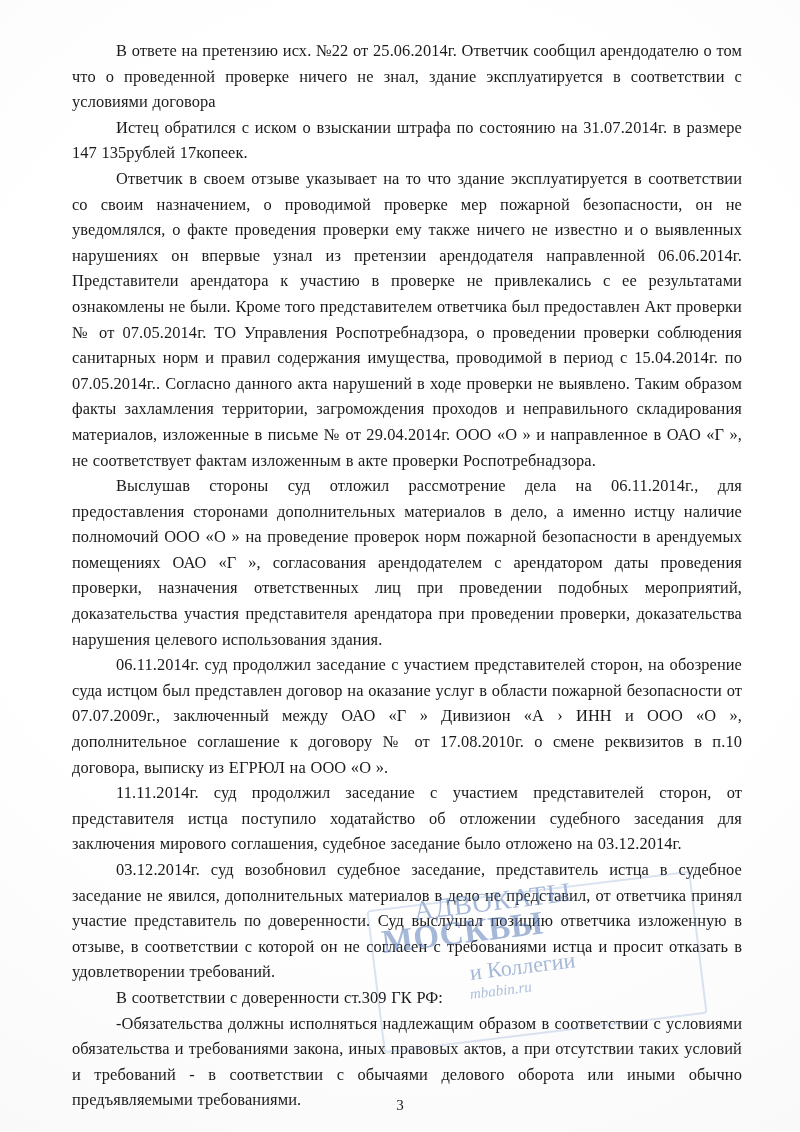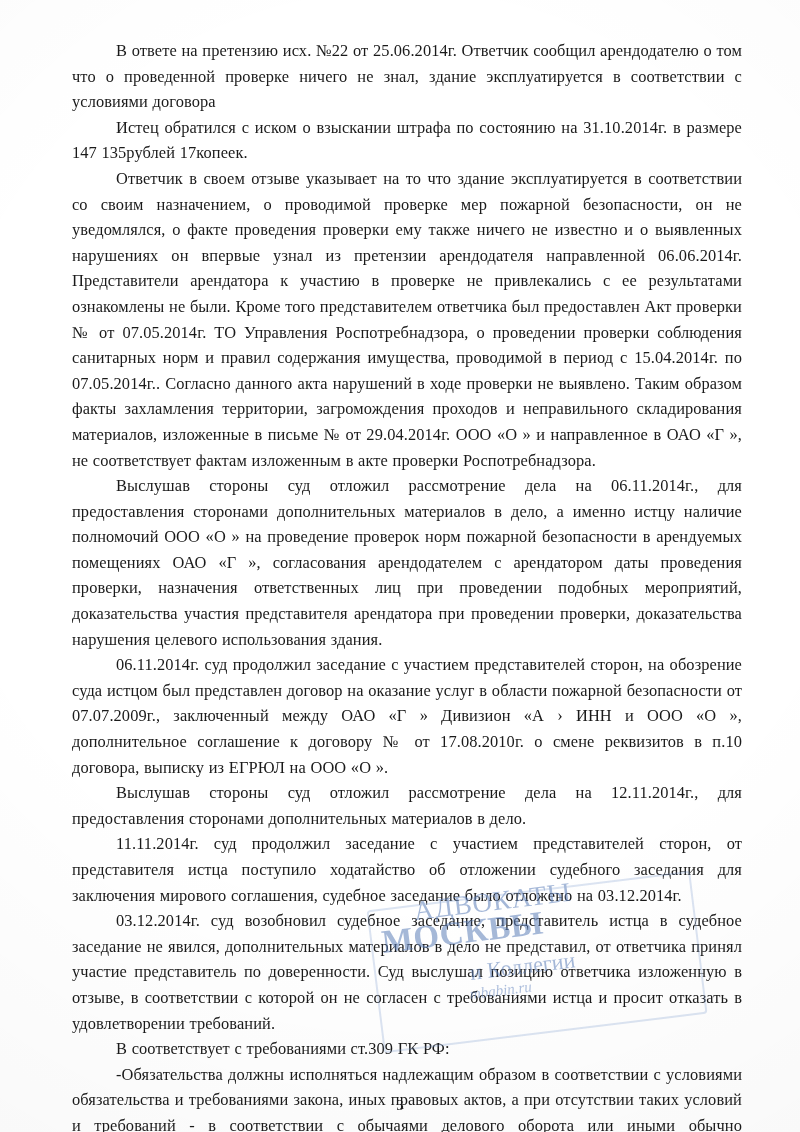--- a/index.html
+++ b/index.html
@@ -119,28 +119,27 @@
   }
 </style>
 </head>
 <body>
 
 <div class="page">
   <div class="paper-tint"></div>
 
   <div class="doc-body">
     <p class="para">В ответе на претензию исх. №22 от 25.06.2014г. Ответчик сообщил арендодателю о том что о проведенной проверке ничего не знал, здание эксплуатируется в соответствии с условиями договора</p>
-    <p class="para">Истец обратился с иском о взыскании штрафа по состоянию на 31.10.2014г. в размере 147 135рублей 17копеек.</p>
+    <p class="para">Истец обратился с иском о взыскании штрафа по состоянию на 31.07.2014г. в размере 147 135рублей 17копеек.</p>
     <p class="para">Ответчик в своем отзыве указывает на то что здание эксплуатируется в соответствии со своим назначением, о проводимой проверке мер пожарной безопасности, он не уведомлялся, о факте проведения проверки ему также ничего не известно и о выявленных нарушениях он впервые узнал из претензии арендодателя направленной 06.06.2014г. Представители арендатора к участию в проверке не привлекались с ее результатами ознакомлены не были. Кроме того представителем ответчика был предоставлен Акт проверки №        от 07.05.2014г. ТО Управления Роспотребнадзора, о проведении проверки соблюдения санитарных норм и правил содержания имущества, проводимой в период с 15.04.2014г. по 07.05.2014г.. Согласно данного акта нарушений  в ходе проверки не выявлено. Таким образом факты захламления территории, загромождения проходов и неправильного складирования материалов, изложенные в письме №        от 29.04.2014г. ООО «О       » и направленное в ОАО «Г       », не соответствует фактам изложенным в акте проверки Роспотребнадзора.</p>
     <p class="para">Выслушав стороны суд отложил рассмотрение дела на 06.11.2014г., для предоставления сторонами дополнительных материалов в дело, а именно истцу наличие полномочий ООО «О        » на проведение проверок норм пожарной безопасности в арендуемых помещениях ОАО «Г        », согласования арендодателем с арендатором даты проведения проверки, назначения ответственных лиц при проведении подобных мероприятий, доказательства участия представителя арендатора при проведении проверки, доказательства нарушения целевого использования здания.</p>
     <p class="para">06.11.2014г. суд продолжил заседание с участием представителей сторон, на обозрение суда истцом был представлен договор на оказание услуг в области пожарной безопасности           от 07.07.2009г., заключенный между ОАО «Г   » Дивизион «А              › ИНН              и ООО «О                              », дополнительное соглашение к договору №                   от 17.08.2010г. о смене реквизитов в п.10 договора, выписку из ЕГРЮЛ на ООО «О                              ».</p>
-    <p class="para">Выслушав стороны суд отложил рассмотрение дела на 12.11.2014г., для предоставления сторонами дополнительных материалов в дело.</p>
     <p class="para">11.11.2014г. суд продолжил заседание с участием представителей сторон, от представителя истца поступило ходатайство об отложении судебного заседания для заключения мирового соглашения, судебное заседание было отложено на 03.12.2014г.</p>
     <p class="para">03.12.2014г. суд возобновил судебное заседание, представитель истца в судебное заседание не явился, дополнительных материалов в дело не представил, от ответчика принял участие представитель по доверенности. Суд выслушал позицию ответчика изложенную в отзыве, в соответствии с которой он не согласен с требованиями истца и просит отказать в удовлетворении требований.</p>
-    <p class="para">В соответствует с требованиями ст.309 ГК РФ:</p>
+    <p class="para">В соответствии с доверенности ст.309 ГК РФ:</p>
     <p class="para dash">-Обязательства должны исполняться надлежащим образом в соответствии с условиями обязательства и требованиями закона, иных правовых актов, а при отсутствии таких условий и требований - в соответствии с обычаями делового оборота или иными обычно предъявляемыми требованиями.</p>
 
   </div>
 
   <div class="watermark">
     <div class="wm-box"></div>
     <div class="wm-line1">АДВОКАТЫ</div>
     <div class="wm-line2">МОСКВЫ</div>
     <div class="wm-line3">и Коллегии</div>
     <div class="wm-line4">mbabin.ru</div>

